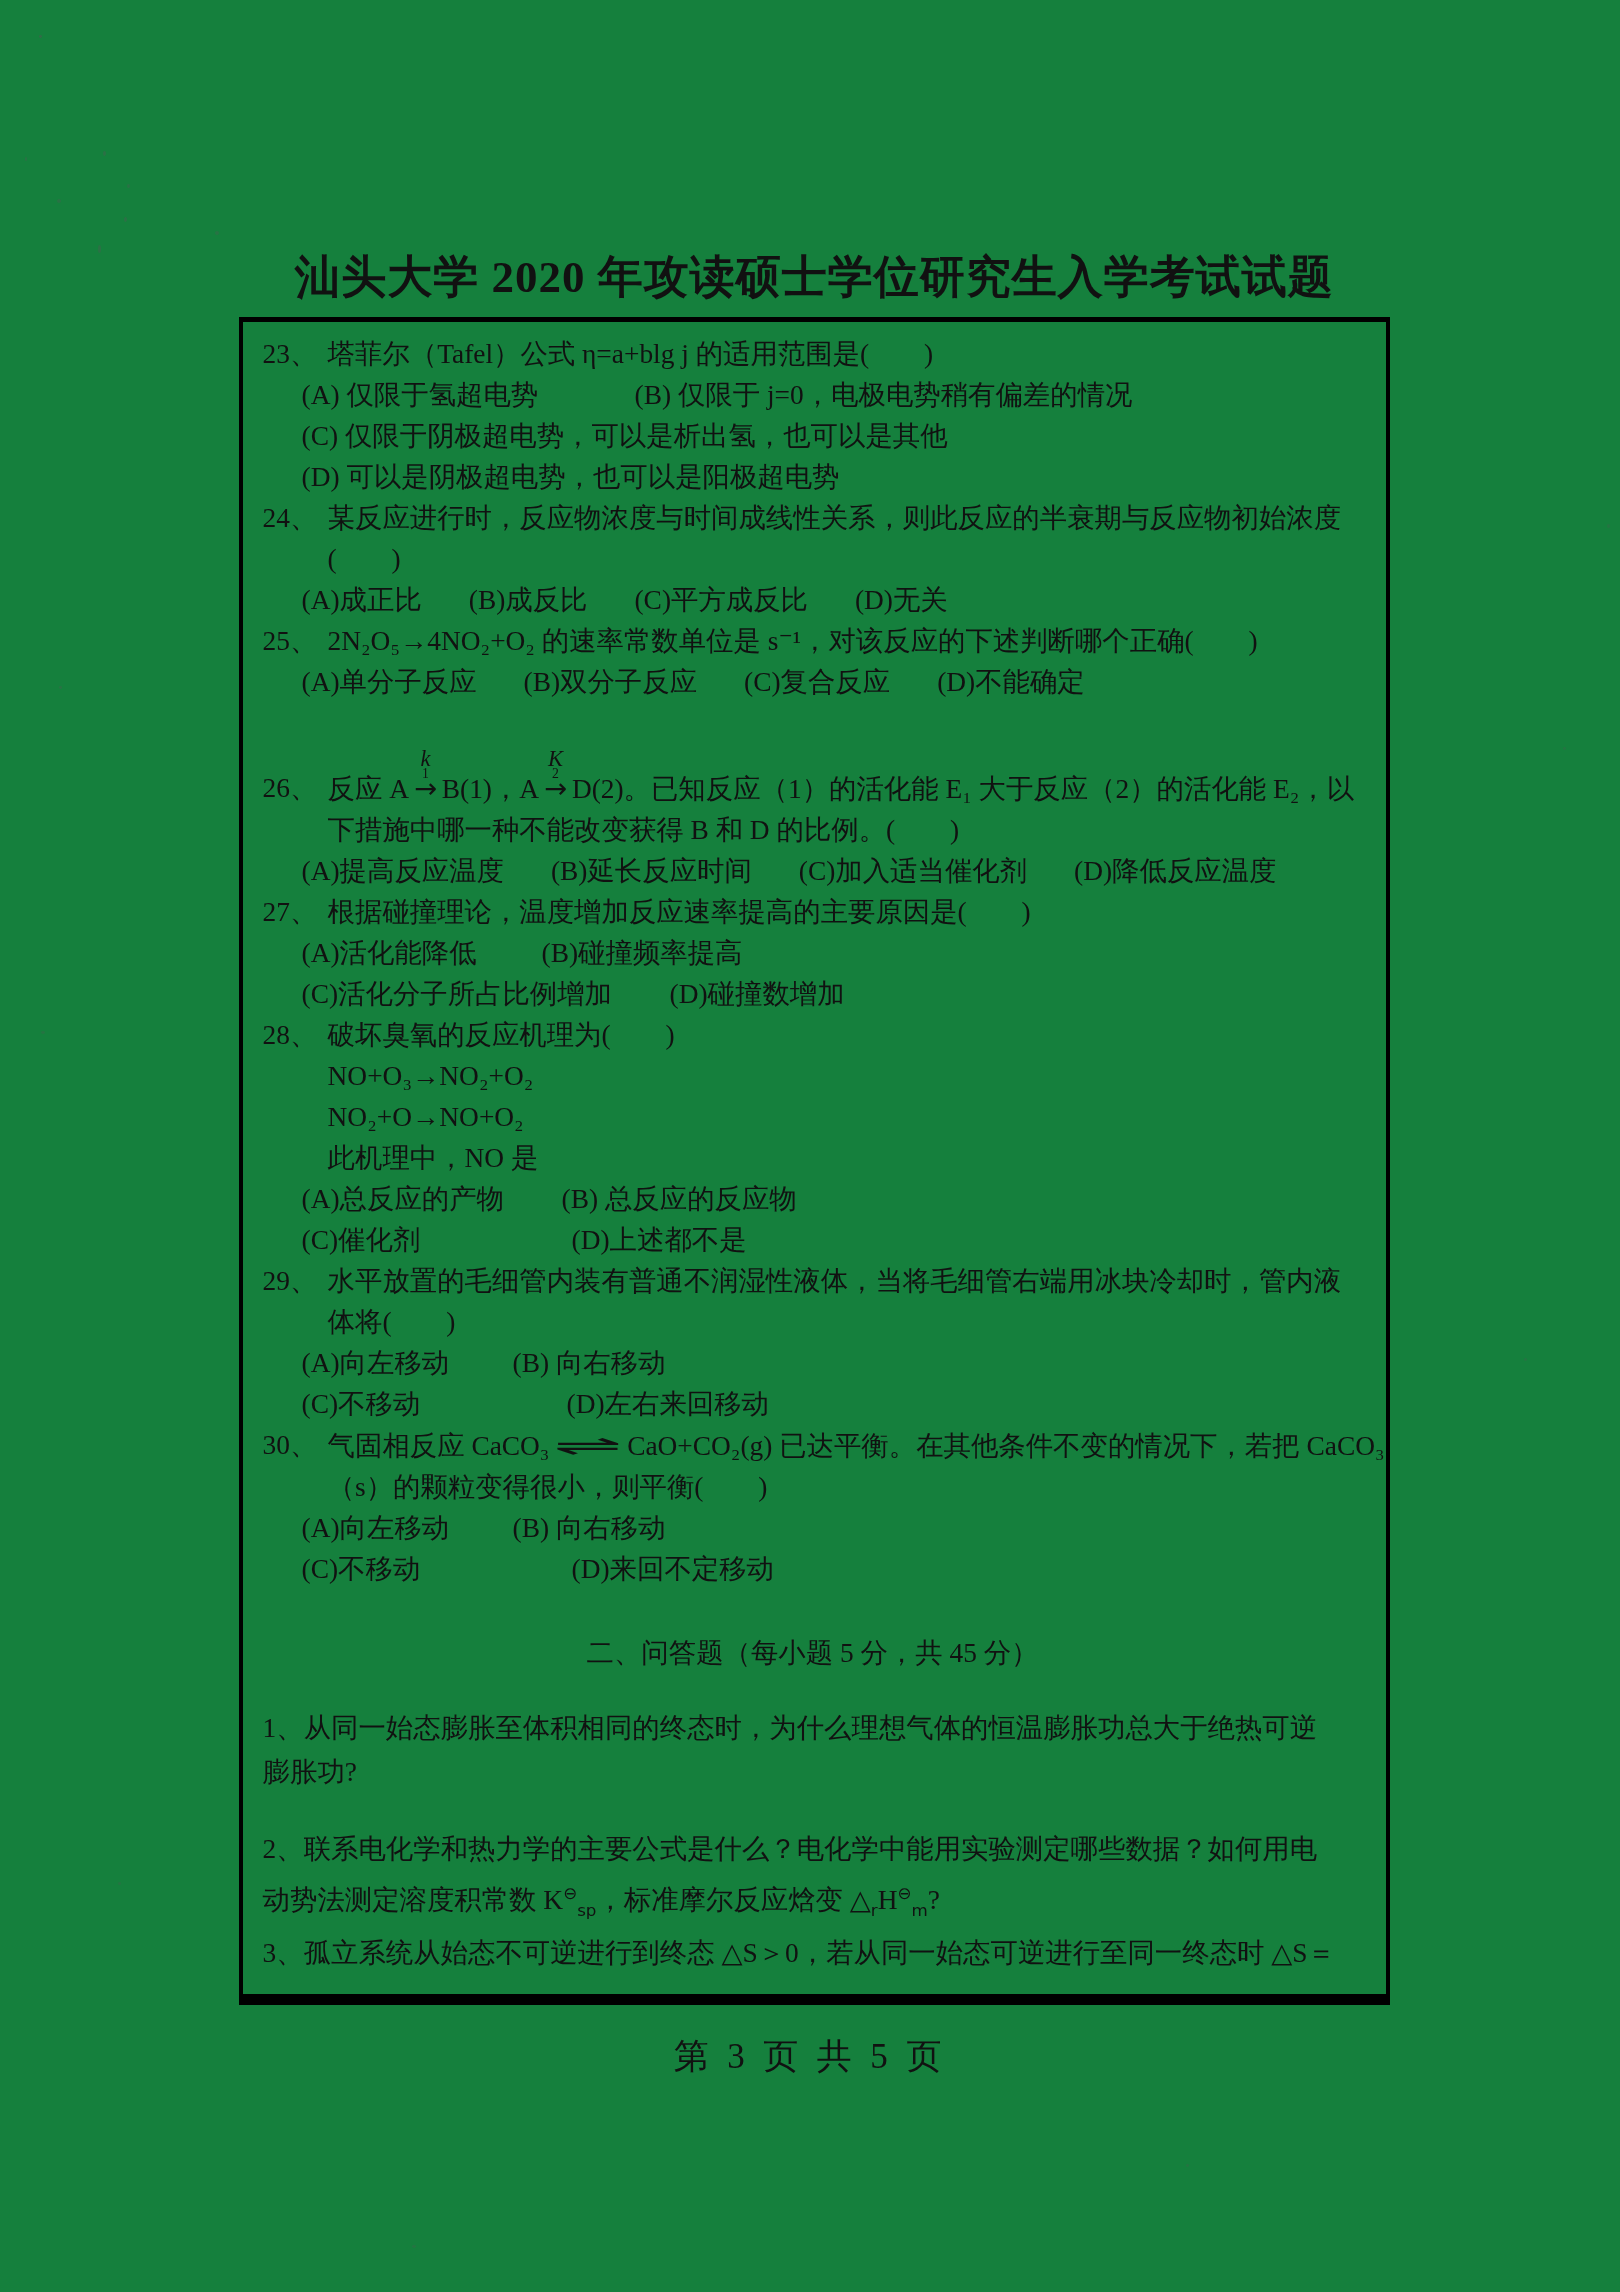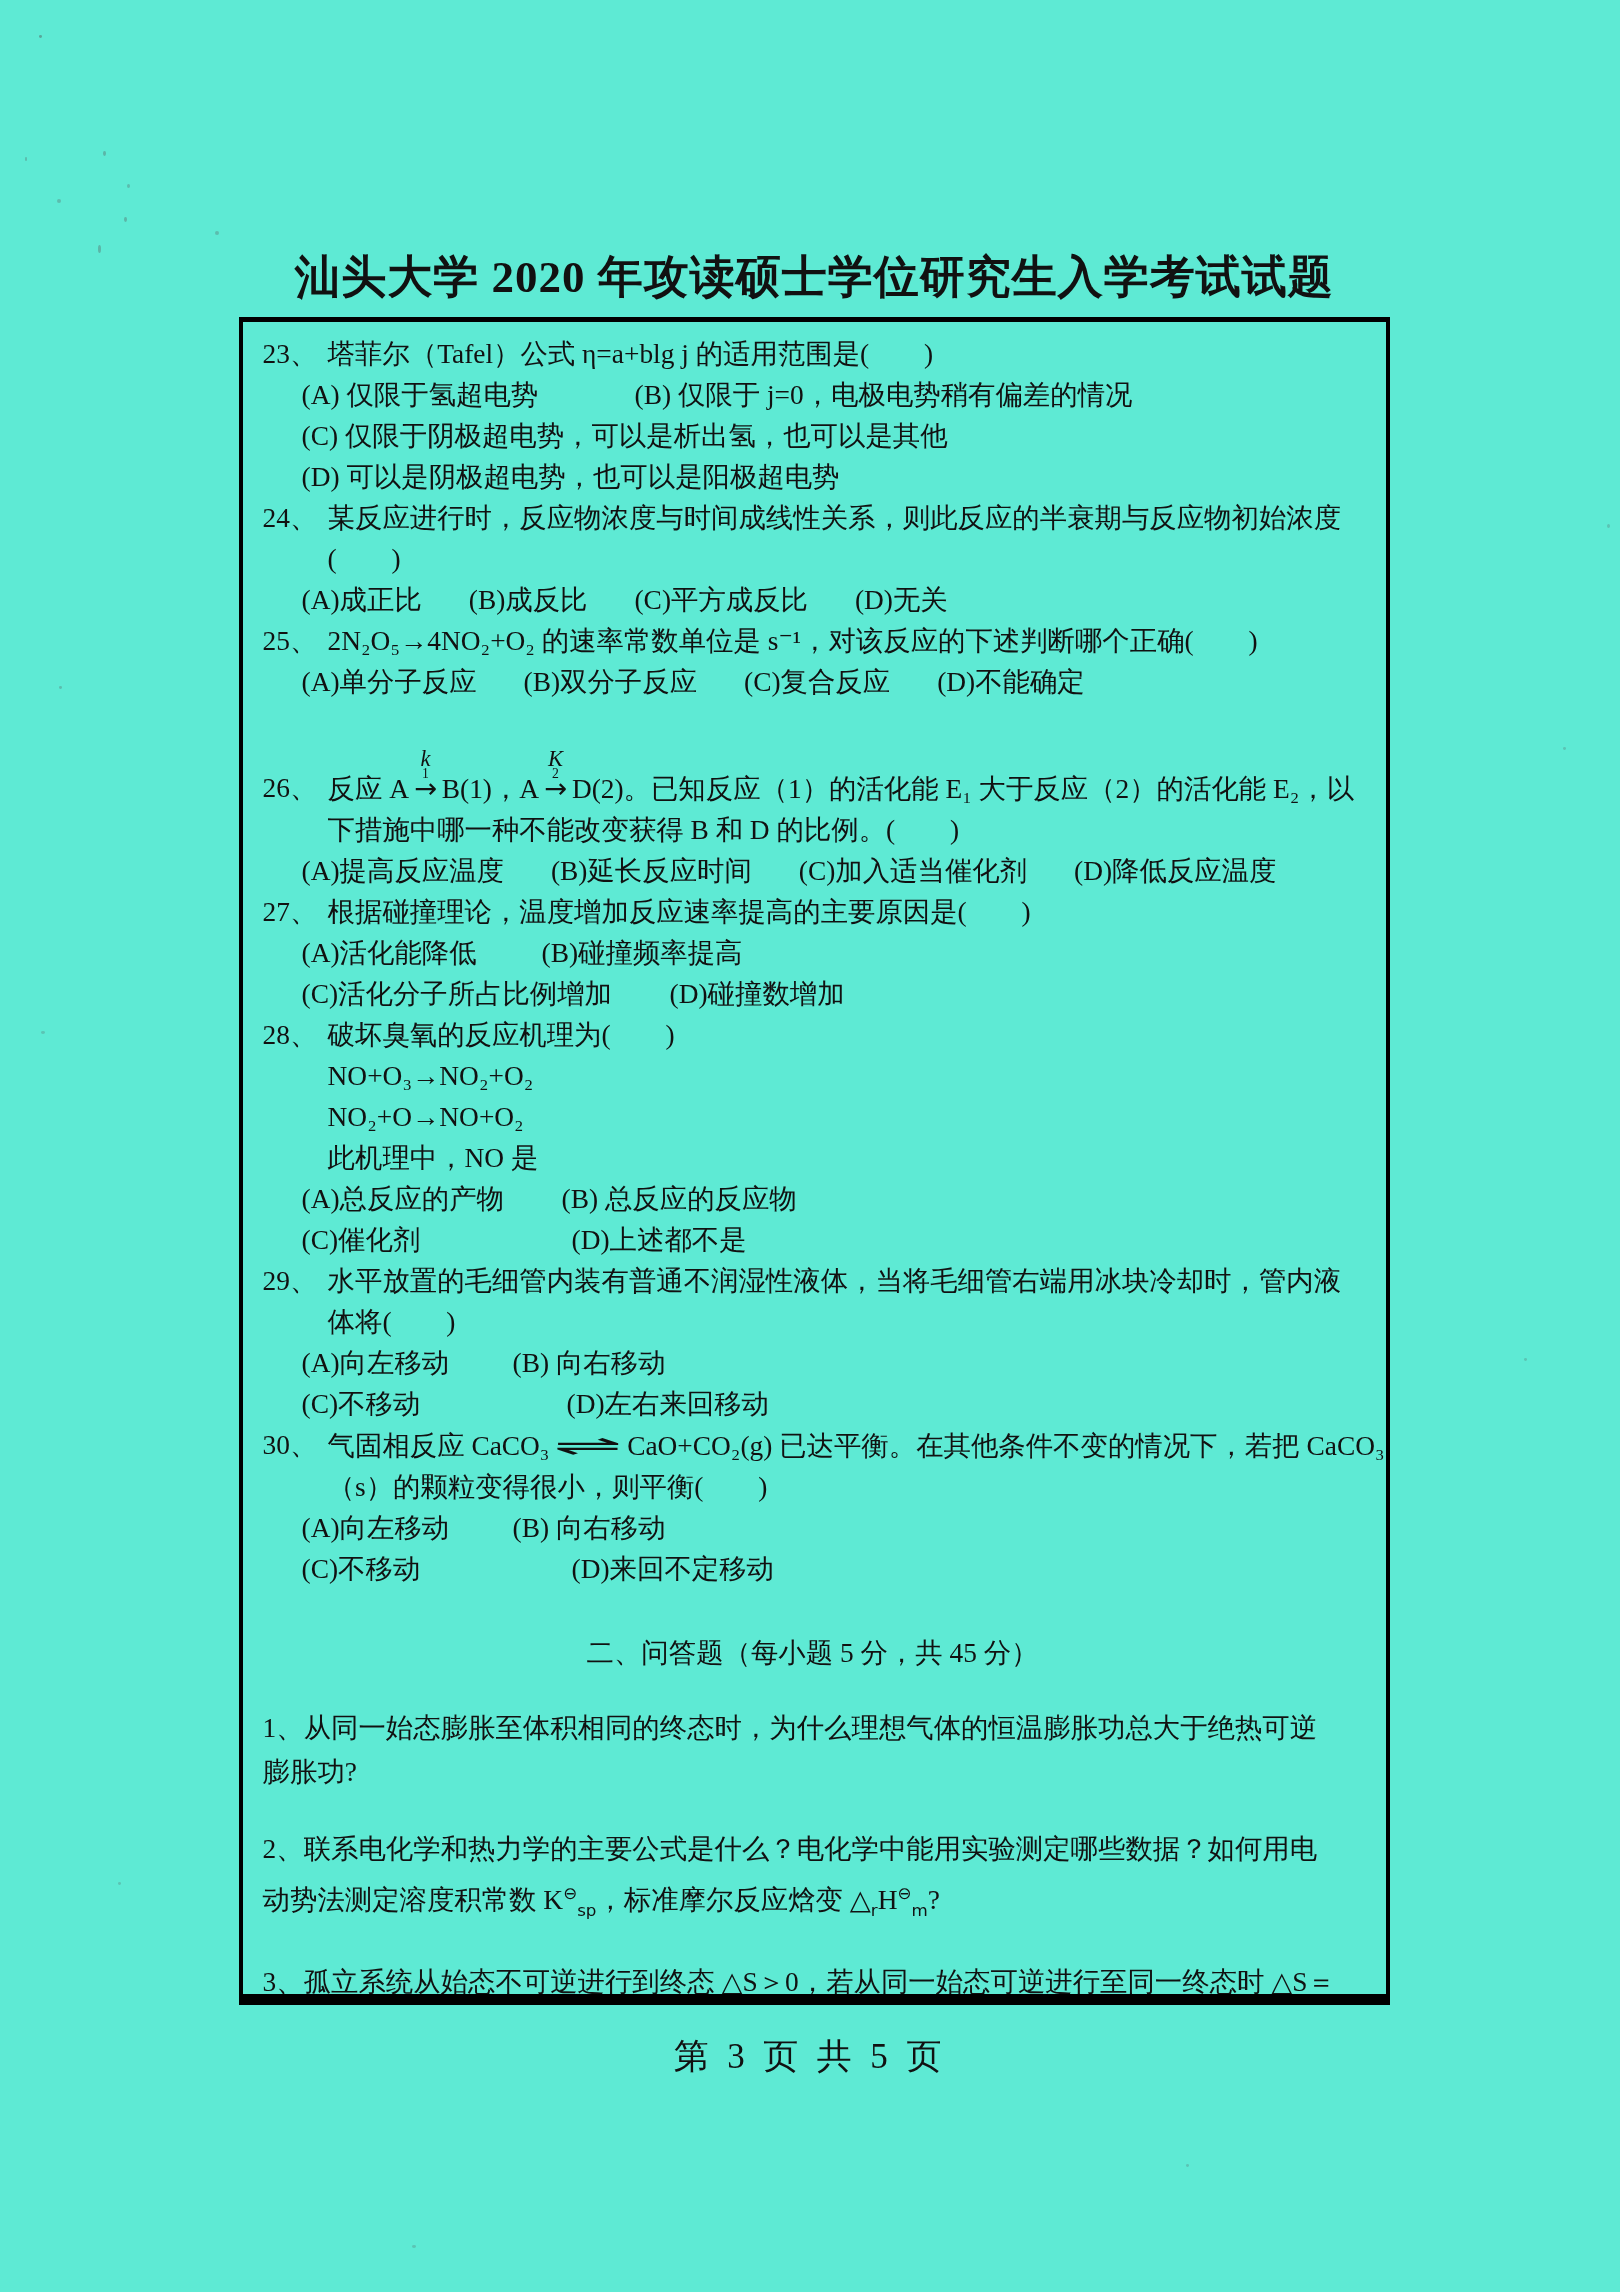--- a/index.html
+++ b/index.html
@@ -4,21 +4,21 @@
 <style>
   html,body{margin:0;padding:0;}
   body{
     width:1620px;height:2293px;
     background:#ffffff;
     font-family:"Liberation Serif","DejaVu Sans",serif;
     color:#111;
     position:relative;
     overflow:hidden;
   }
-  .sheet{position:absolute;inset:0;background:#5eead4;}
+  .sheet{position:absolute;inset:0;background:#15803d;}
 
   
   .exam-title{
     position:absolute;top:247px;left:239px;width:1151px;
     text-align:center;
     font-size:45px;font-weight:bold;letter-spacing:1px;
     white-space:nowrap;
   }
 
   
@@ -60,21 +60,21 @@
     font-family:"DejaVu Sans",sans-serif;
     transform:scaleX(3);
     margin:0 27.4px;
   }
 
   
   .sect{font-size:27.4px;line-height:44px;}
   .sect-heading{margin-top:41px;text-align:center;}
   .sq1{margin-top:31px;}
   .sq2{margin-top:33px;}
-  .sq3{margin-top:29px;}
+  .sq3{}
   sup,sub{font-family:"DejaVu Sans",sans-serif;font-size:16.7px;}
   sup{vertical-align:super;}
   sub{vertical-align:sub;}
 
   
   .footer{
     position:absolute;top:2033px;left:0;width:100%;
     text-align:center;font-size:35px;letter-spacing:4.9px;
   }
 

